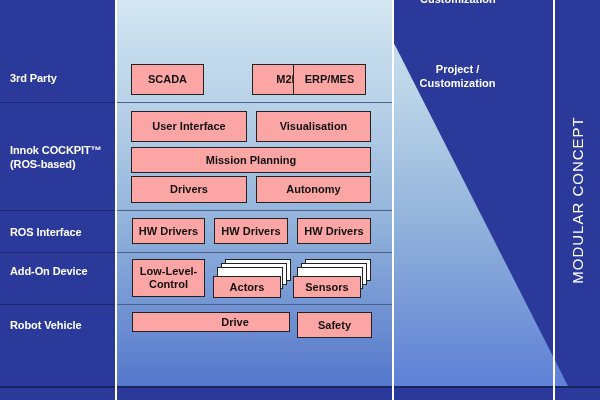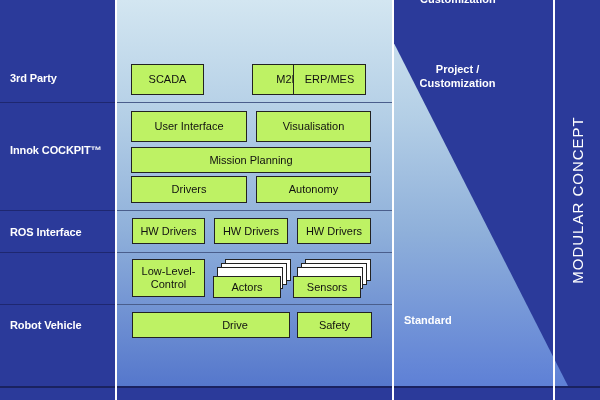--- a/index.html
+++ b/index.html
@@ -25,22 +25,22 @@
     #vline-right { left: 553px; }
     .hsep { height: 1px; background: #1e2770; }
     .hsep-light { height: 1px; background: #4a5e8c; }
     #bottom-band { left: 0; top: 386px; width: 600px; height: 14px; background: #2b3a9a; border-top: 2px solid #1a2260; }
 
     .row-label {
       position: absolute; left: 10px; color: #ffffff; font-size: 11px; line-height: 14px;
       font-weight: bold; letter-spacing: -0.1px;
     }
     .box {
-      position: absolute; background: #bef264; border: 1.5px solid #222222;
-      box-sizing: border-box; color: #111111; font-size: 11px; font-weight: normal;
+      position: absolute; background: #fca5a5; border: 1.5px solid #222222;
+      box-sizing: border-box; color: #111111; font-size: 11px; font-weight: bold;
       display: flex; align-items: center; justify-content: center; text-align: center;
       line-height: 13px;
     }
     .stack-shadow {
       position: absolute; background: #ffffff; border: 1.5px solid #222222; box-sizing: border-box;
     }
     .side-text {
       position: absolute; color: #ffffff; font-size: 11px; font-weight: bold; line-height: 14px;
     }
     #modular {
@@ -81,23 +81,25 @@
 
 <div id="bottom-band" class="abs"></div>
 
 <div id="vline-left" class="abs vline"></div>
 <div id="vline-mid" class="abs vline"></div>
 <div id="vline-right" class="abs vline"></div>
 
 <div class="row-label" style="top:71px;">3rd Party</div>
 <div class="row-label" style="top:143px;">
   <div>Innok COCKPIT™</div>
+  <div>(ROS-based)</div>
 </div>
 <div class="row-label" style="top:225px;">ROS Interface</div>
 <div class="row-label" style="top:264px;">
+  <div>Add-On Device</div>
 </div>
 <div class="row-label" style="top:318px;">Robot Vehicle</div>
 
 <div class="box" style="left:131px;top:64px;width:73px;height:31px;">SCADA</div>
 <div class="box" style="left:212px;top:64px;width:73px;height:31px;margin-left:40px;">M2M</div>
 <div class="box" style="left:293px;top:64px;width:73px;height:31px;">ERP/MES</div>
 
 <div class="box" style="left:131px;top:111px;width:116px;height:31px;">User Interface</div>
 <div class="box" style="left:256px;top:111px;width:115px;height:31px;">Visualisation</div>
 <div class="box" style="left:131px;top:147px;width:240px;height:26px;">Mission Planning</div>
@@ -118,25 +120,24 @@
 <div class="stack-shadow" style="left:225px;top:259px;width:66px;height:22px;"></div>
 <div class="stack-shadow" style="left:221px;top:263px;width:66px;height:22px;"></div>
 <div class="stack-shadow" style="left:217px;top:267px;width:66px;height:22px;"></div>
 <div class="box" style="left:213px;top:276px;width:68px;height:22px;">Actors</div>
 
 <div class="stack-shadow" style="left:305px;top:259px;width:66px;height:22px;"></div>
 <div class="stack-shadow" style="left:301px;top:263px;width:66px;height:22px;"></div>
 <div class="stack-shadow" style="left:297px;top:267px;width:66px;height:22px;"></div>
 <div class="box" style="left:293px;top:276px;width:68px;height:22px;">Sensors</div>
 
-<div class="box" style="left:132px;top:312px;width:158px;height:26px;padding-left:48px;">Drive</div>
+<div class="box" style="left:132px;top:312px;width:158px;height:20px;padding-left:48px;">Drive</div>
 <div class="box" style="left:297px;top:312px;width:75px;height:26px;">Safety</div>
 
 <div class="side-text" style="left:420px;top:-8px;">Customization</div>
 <div class="side-text" style="left:400px;top:62px;width:115px;text-align:center;">
   <div>Project /</div>
   <div>Customization</div>
 </div>
 <div class="side-text" style="left:404px;top:313px;">
-  <div>Standard</div>
 </div>
 
 <div id="modular">MODULAR CONCEPT</div>
 
 </body></html>

